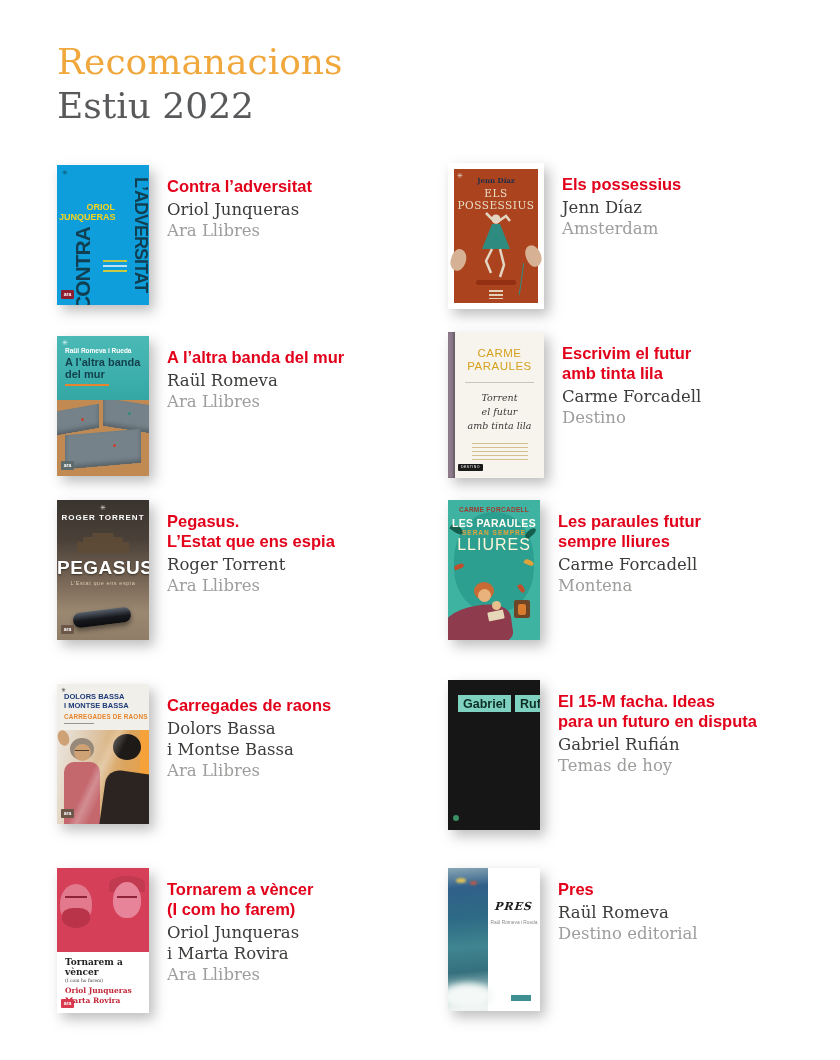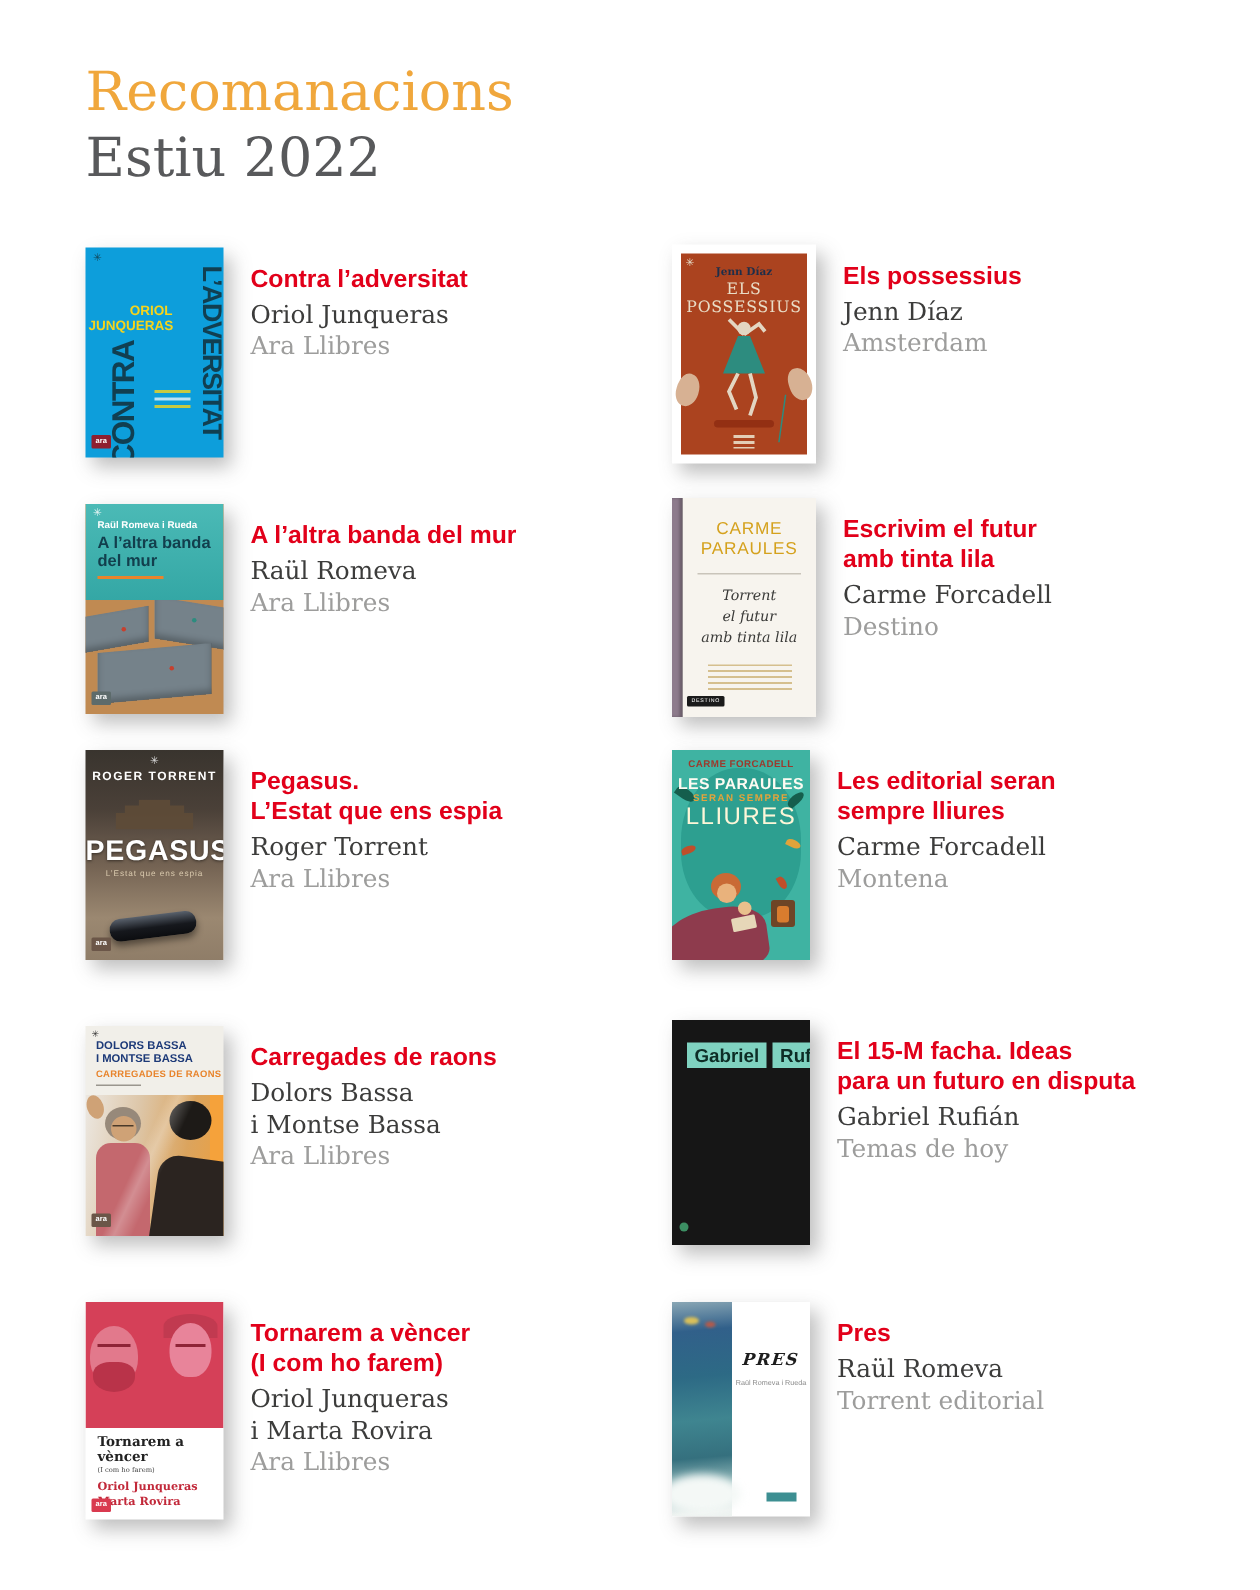--- a/index.html
+++ b/index.html
@@ -394,21 +394,21 @@
       <div class="c6t3">LLIURES</div>
       <div class="c6blanket"></div>
       <div class="c6hair"></div>
       <div class="c6face"></div>
       <div class="c6child"></div>
       <div class="c6book"></div>
       <div class="c6fire"></div>
     </div>
     <div class="info">
       <div class="b-title">
-        <span>Les editorial seran</span>
+        <span>Les paraules futur</span>
         <span>sempre lliures</span>
       </div>
       <div class="b-author">
         <span>Carme Forcadell</span>
       </div>
       <div class="b-pub">Montena</div>
     </div>
   </div>
 
   <div class="book b7">
@@ -517,17 +517,17 @@
       <div class="c10auth">Raül Romeva i Rueda</div>
       <div class="c10logo"></div>
     </div>
     <div class="info">
       <div class="b-title">
         <span>Pres</span>
       </div>
       <div class="b-author">
         <span>Raül Romeva</span>
       </div>
-      <div class="b-pub">Torrent editorial</div>
+      <div class="b-pub">Destino editorial</div>
     </div>
   </div>
 
 </div>
 
 </body></html>

